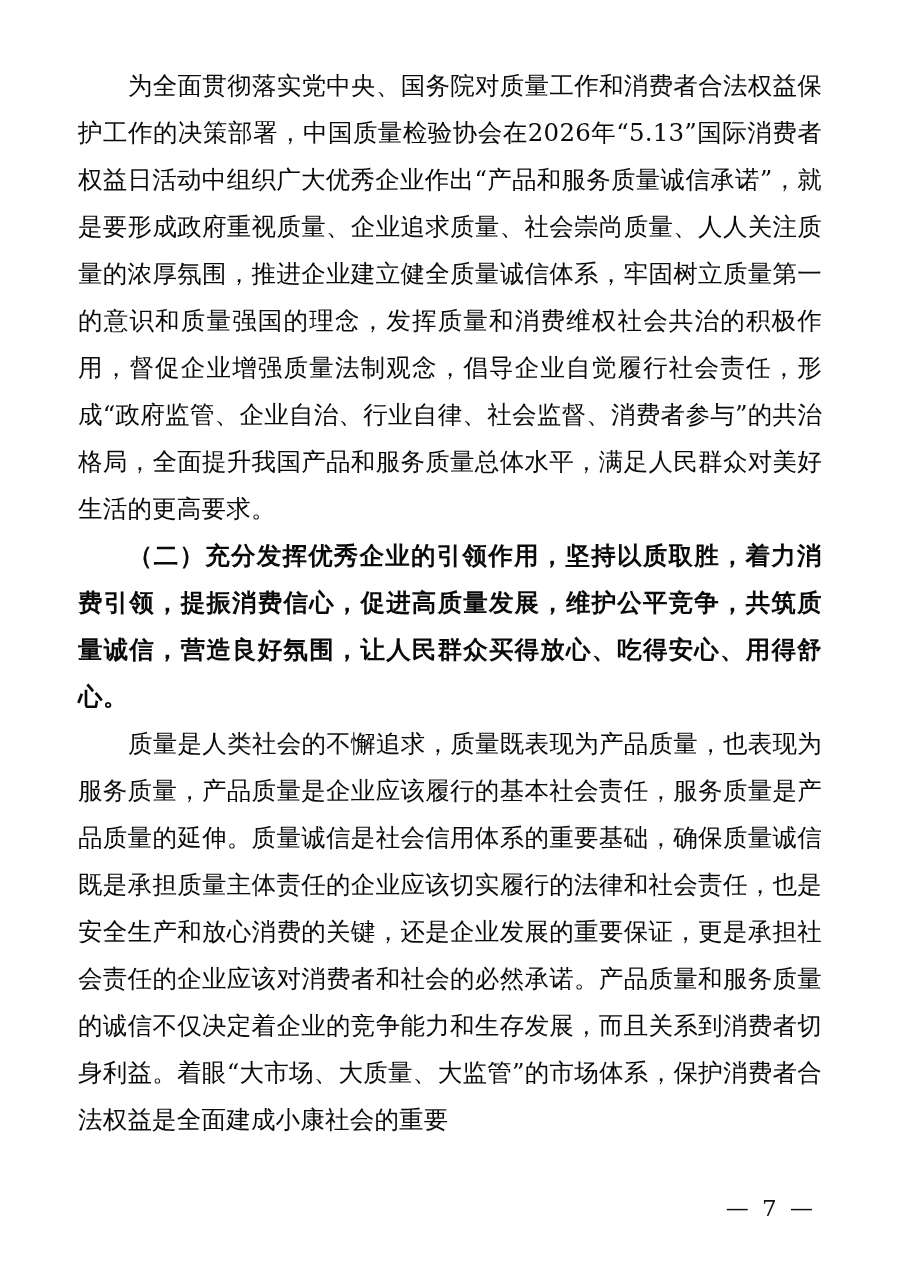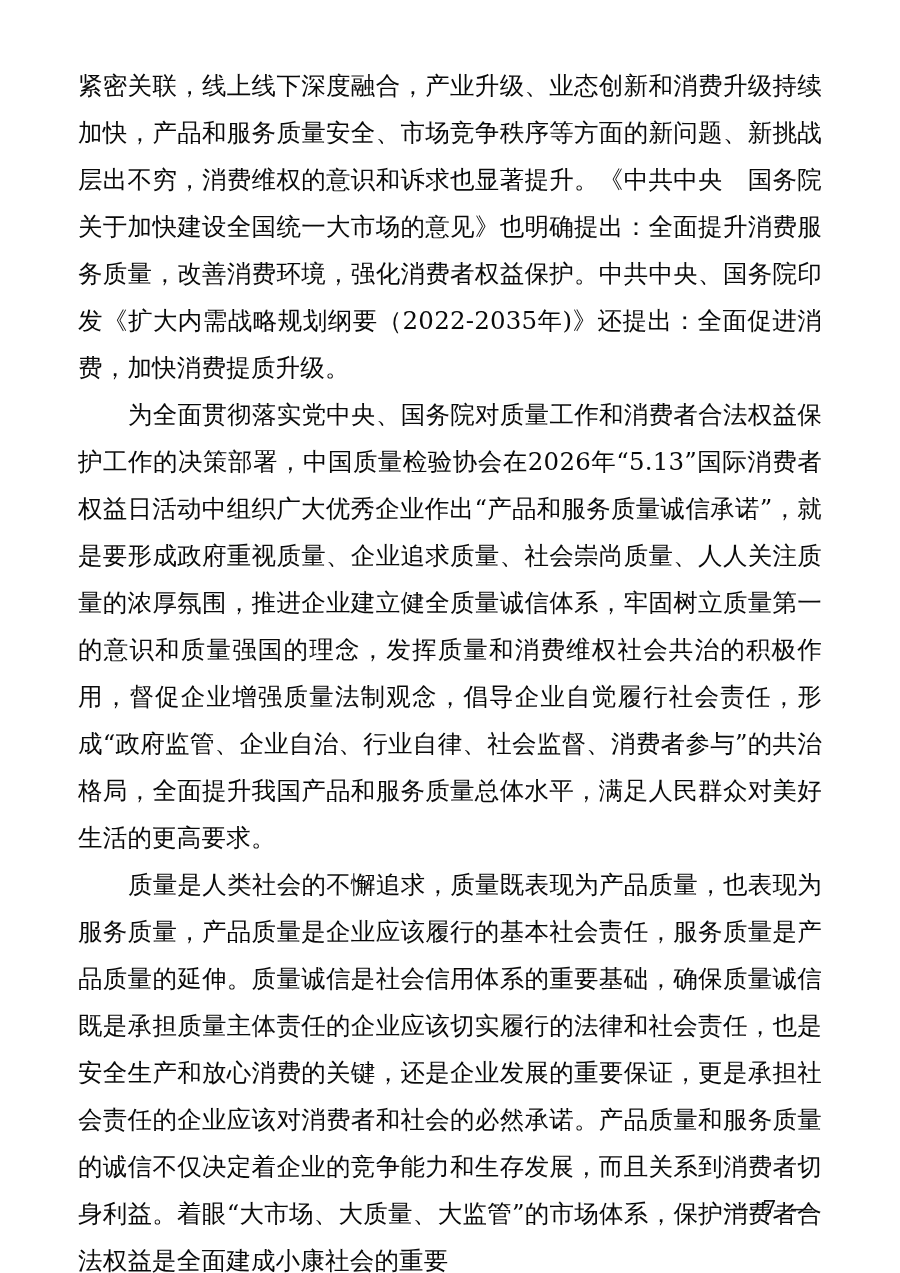--- a/index.html
+++ b/index.html
@@ -46,18 +46,18 @@
     font-size: 23px;
     color: #111111;
     letter-spacing: 3px;
   }
 </style>
 </head>
 <body>
 
 <div class="page">
   <div class="content">
-    <p class="para">紧密关联，线上线下深度融合，产业升级、业态创新和消费升级持续加快，产品和服务质量安全、市场竞争秩序等方面的新问题、新挑战层出不穷，消费维权的意识和诉求也显著提升。《中共中央　国务院关于加快建设全国统一大市场的意见》也明确提出：全面提升消费服务质量，改善消费环境，强化消费者权益保护。中共中央、国务院印发《扩大内需战略规划纲要（2022-2035年)》还提出：全面促进消费，加快消费提质升级。</p>
     <p class="para indent">为全面贯彻落实党中央、国务院对质量工作和消费者合法权益保护工作的决策部署，中国质量检验协会在2026年“5.13”国际消费者权益日活动中组织广大优秀企业作出“产品和服务质量诚信承诺”，就是要形成政府重视质量、企业追求质量、社会崇尚质量、人人关注质量的浓厚氛围，推进企业建立健全质量诚信体系，牢固树立质量第一的意识和质量强国的理念，发挥质量和消费维权社会共治的积极作用，督促企业增强质量法制观念，倡导企业自觉履行社会责任，形成“政府监管、企业自治、行业自律、社会监督、消费者参与”的共治格局，全面提升我国产品和服务质量总体水平，满足人民群众对美好生活的更高要求。</p>
+    <p class="para indent bold">（二）充分发挥优秀企业的引领作用，坚持以质取胜，着力消费引领，提振消费信心，促进高质量发展，维护公平竞争，共筑质量诚信，营造良好氛围，让人民群众买得放心、吃得安心、用得舒心。</p>
     <p class="para indent">质量是人类社会的不懈追求，质量既表现为产品质量，也表现为服务质量，产品质量是企业应该履行的基本社会责任，服务质量是产品质量的延伸。质量诚信是社会信用体系的重要基础，确保质量诚信既是承担质量主体责任的企业应该切实履行的法律和社会责任，也是安全生产和放心消费的关键，还是企业发展的重要保证，更是承担社会责任的企业应该对消费者和社会的必然承诺。产品质量和服务质量的诚信不仅决定着企业的竞争能力和生存发展，而且关系到消费者切身利益。着眼“大市场、大质量、大监管”的市场体系，保护消费者合法权益是全面建成小康社会的重要</p>
   </div>
   <div class="page-number">— 7 —</div>
 </div>
 
 </body></html>

